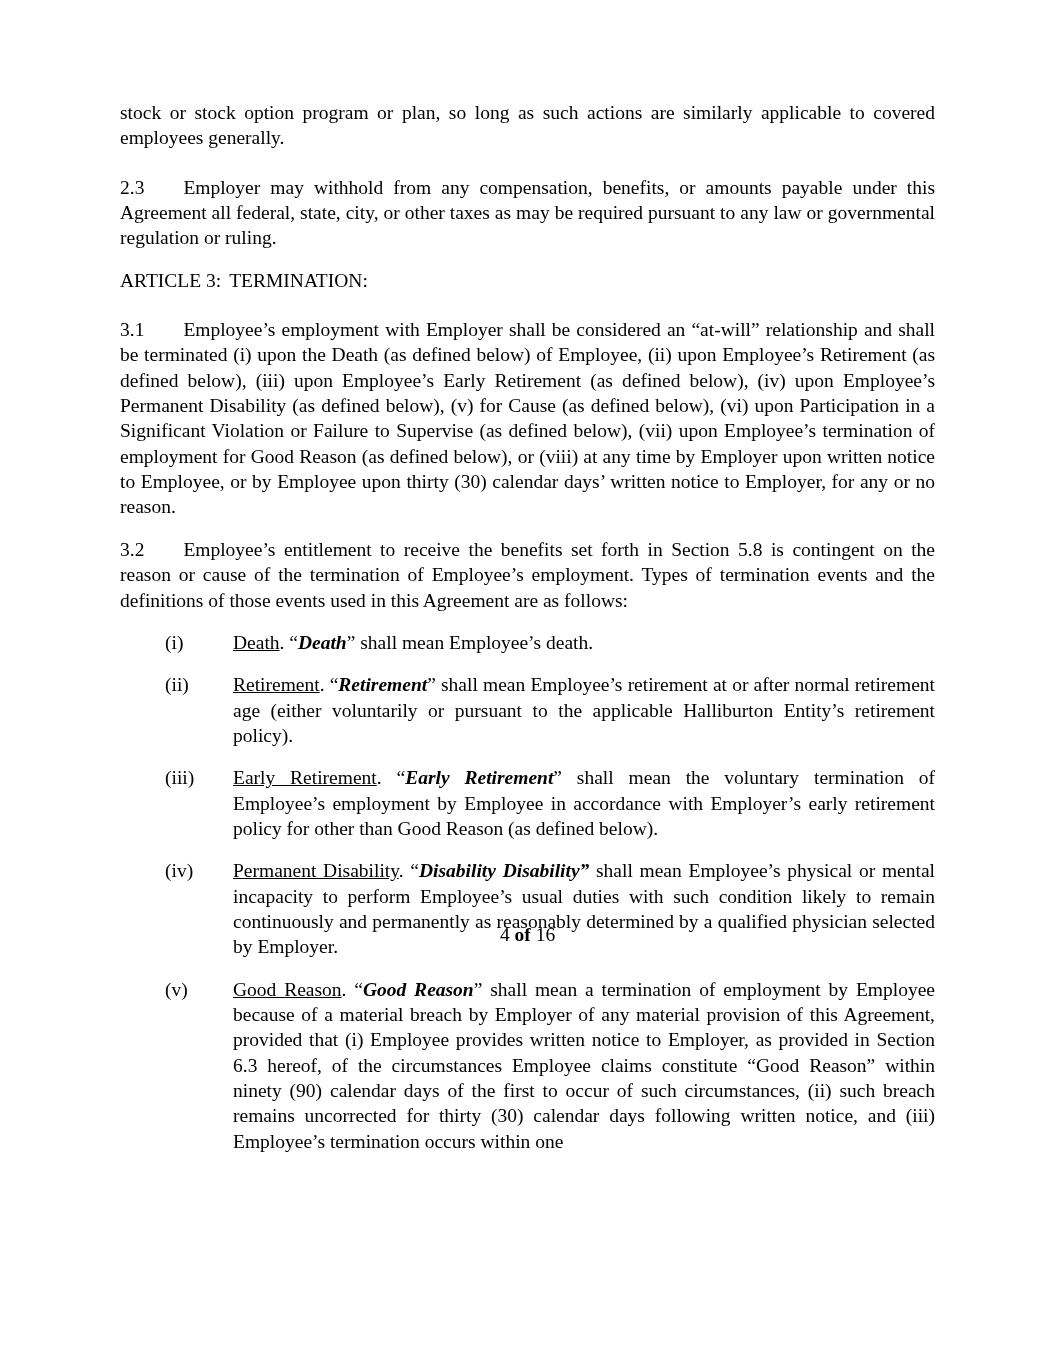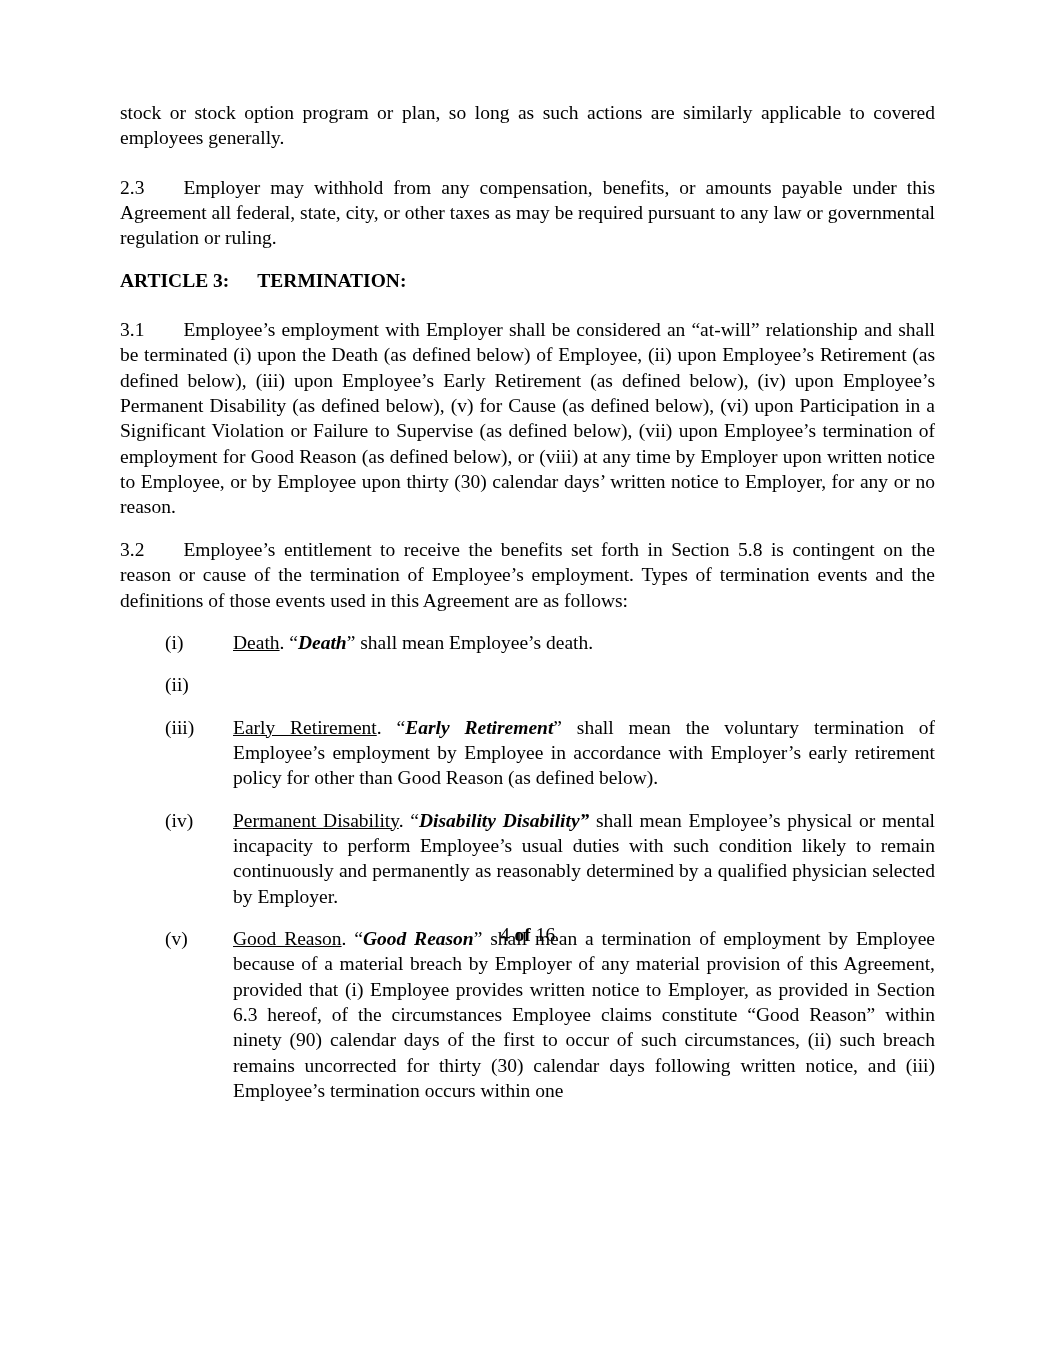--- a/index.html
+++ b/index.html
@@ -26,25 +26,24 @@
     text-align: justify;
     margin: 0 0 17px 0;
     hyphens: none;
   }
   .para.first {
     margin-bottom: 24px;
   }
   .article-head {
     font-size: 19.5px;
     line-height: 1.30;
-    font-weight: bold;
+    font-weight: normal;
     margin: 0 0 24px 0;
     display: flex;
     align-items: flex-start;
-    gap: 20px;
   }
   .article-head .art-label {
     white-space: nowrap;
     padding-right: 8px;
   }
   .article-head .art-text {
     flex: 1;
     text-align: justify;
     text-align-last: justify;
   }
@@ -100,20 +99,21 @@
 
   <p class="para">3.2  Employee’s entitlement to receive the benefits set forth in Section 5.8 is contingent on the reason or cause of the termination of Employee’s employment.  Types of termination events and the definitions of those events used in this Agreement are as follows:</p>
 
   <div class="list-item">
     <span class="marker">(i)</span>
     <span class="body"><span class="u">Death</span><span>.  “</span><span class="bi">Death</span><span>” shall mean Employee’s death.</span></span>
   </div>
 
   <div class="list-item">
     <span class="marker">(ii)</span>
+    <span class="body"><span class="u">Retirement</span><span>.   “</span><span class="bi">Retirement</span><span>” shall mean Employee’s retirement at or after normal retirement age (either voluntarily or pursuant to the applicable Halliburton Entity’s retirement policy).</span></span>
   </div>
 
   <div class="list-item">
     <span class="marker">(iii)</span>
     <span class="body"><span class="u">Early Retirement</span><span>.   “</span><span class="bi">Early Retirement</span><span>” shall mean the voluntary termination of Employee’s employment by Employee in accordance with Employer’s early retirement policy for other than Good Reason (as defined below).</span></span>
   </div>
 
   <div class="list-item">
     <span class="marker">(iv)</span>
     <span class="body"><span class="u">Permanent Disability</span><span>.   “</span><span class="bi">Disability Disability”</span><span> shall mean Employee’s physical or mental incapacity to perform Employee’s usual duties with such condition likely to remain continuously and permanently as reasonably determined by a qualified physician selected by Employer.</span></span>

